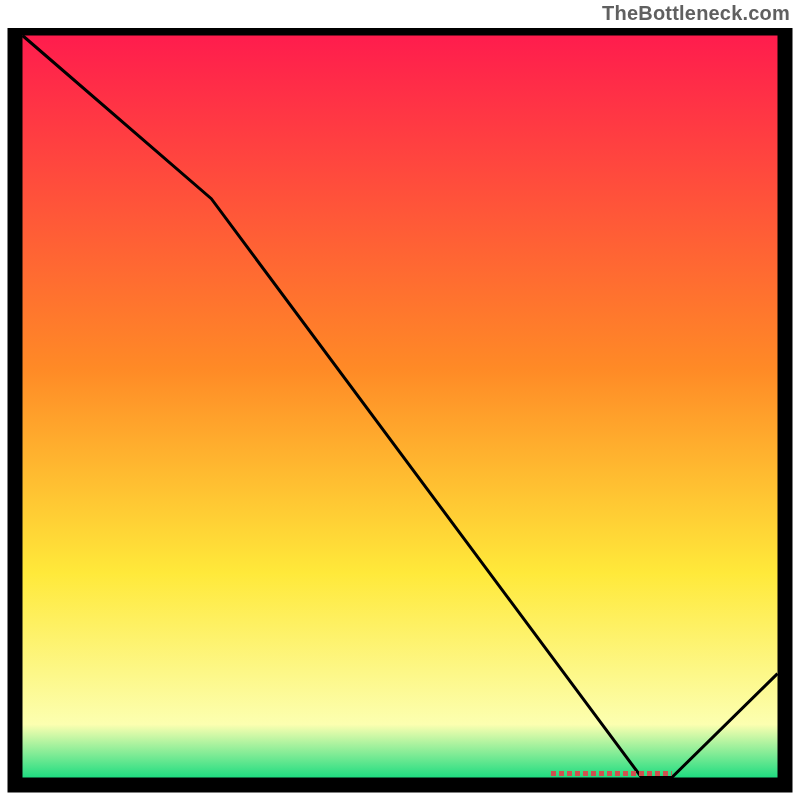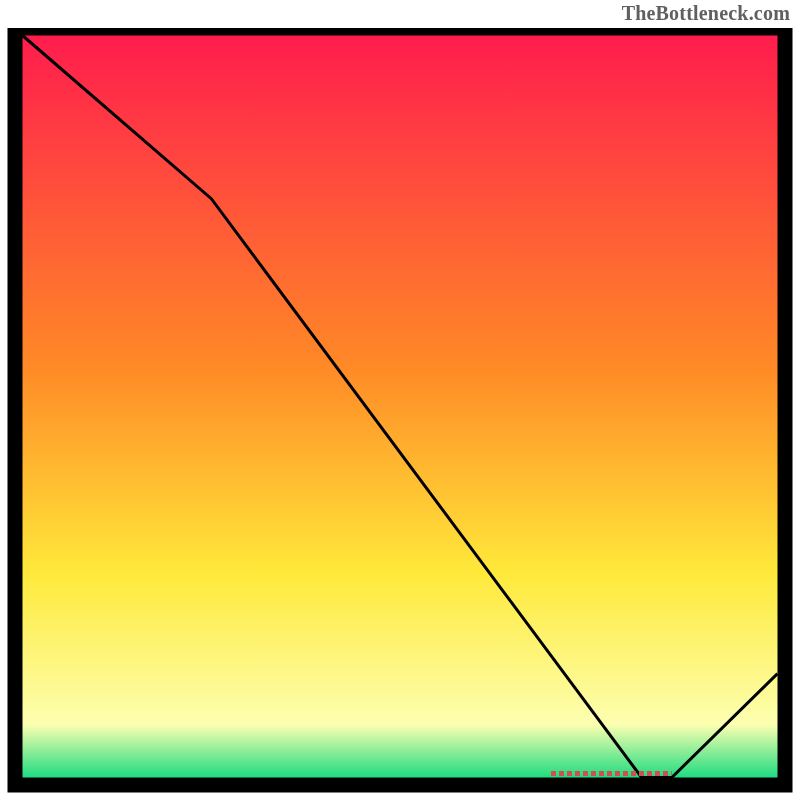--- a/index.html
+++ b/index.html
@@ -7,21 +7,20 @@
     padding: 0;
     width: 800px;
     height: 800px;
     background: #ffffff;
     font-family: Arial, Helvetica, sans-serif;
   }
   .wrap {
     position: relative;
     width: 800px;
     height: 800px;
-    font-family: Liberation Serif, serif;
   }
   .attribution {
     position: absolute;
     top: 2px;
     right: 10px;
     font-size: 20px;
     font-weight: bold;
     color: #606060;
     letter-spacing: 0.2px;
   }

